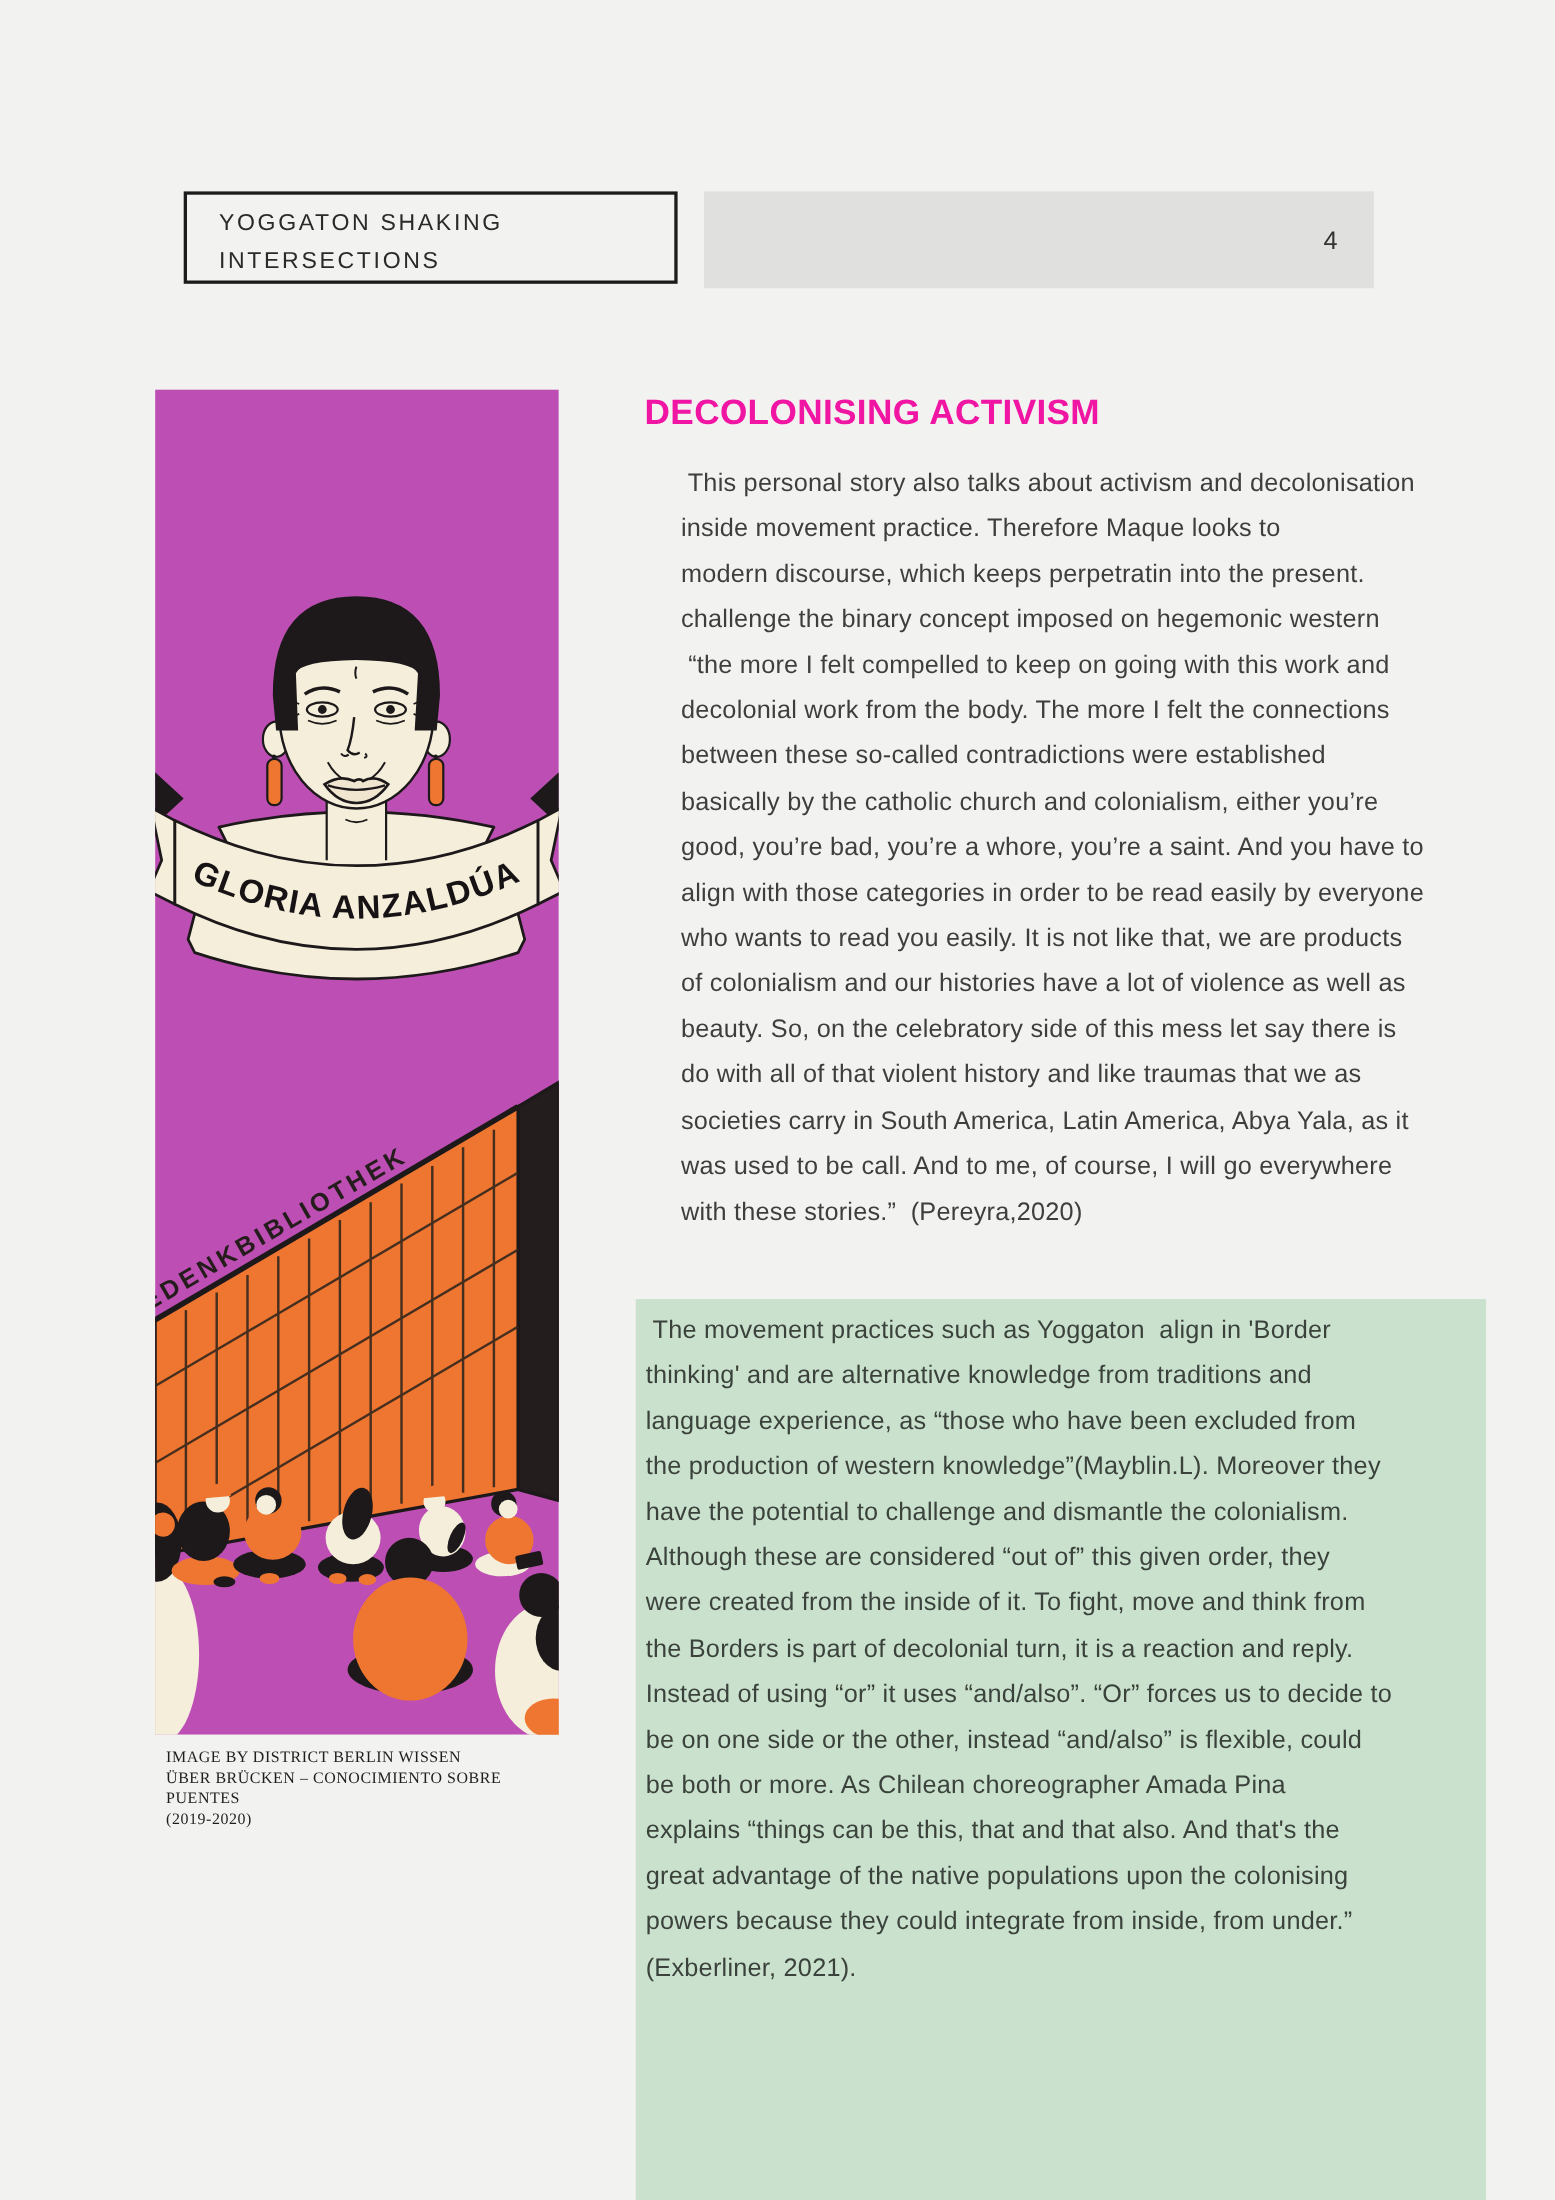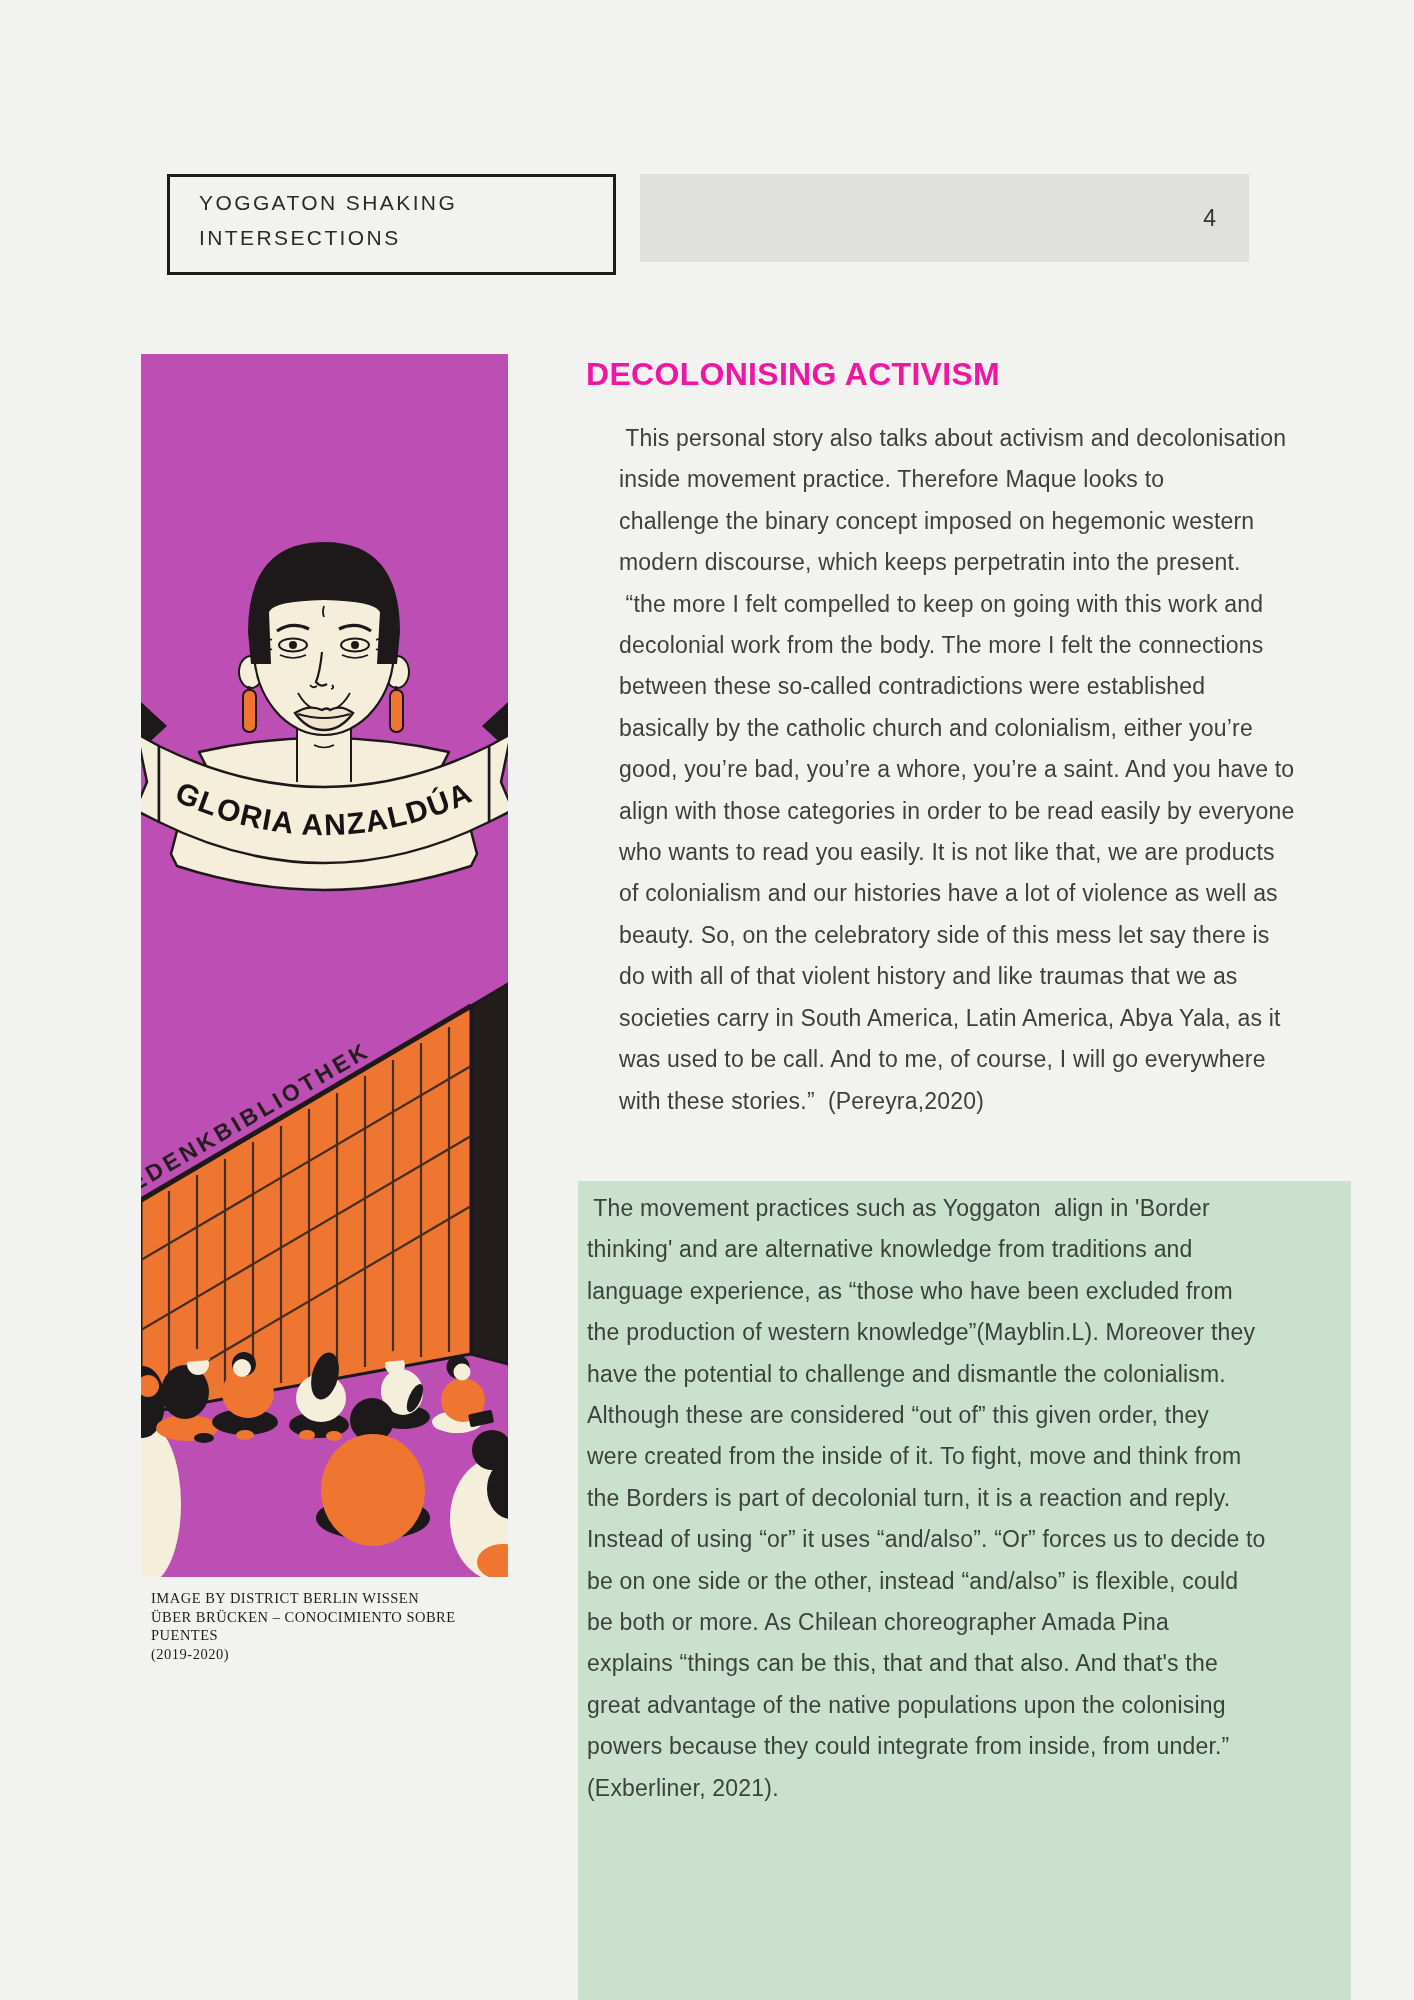--- a/index.html
+++ b/index.html
@@ -1,20 +1,20 @@
 <!DOCTYPE html>
 <html style="--page_bg: #f2f2f0; --strip_gray: #e0e0de; --accent_pink: #f015a3; --highlight_green: #c9e1cd; --body_text: #3e3e3e; --illustration_purple: #bd4fb4; --illustration_orange: #ee7631; --illustration_cream: #f4eedb; --illustration_ink: #1d191a;"><head>
 <meta charset="utf-8">
 <style>
   html,body{margin:0;padding:0;}
   body{font-family:"Liberation Sans",sans-serif;}
   .page{position:relative;width:1414px;height:2000px;background:var(--page_bg,#f2f2f0);overflow:hidden;}
 
   
-  .header-box{position:absolute;left:167px;top:174px;width:449px;height:101px;
+  .header-box{position:absolute;left:167px;top:174px;width:449px;height:84px;
     border:3px solid #1c1c1c;box-sizing:border-box;padding:8px 0 0 29px;
     font-size:21px;line-height:35px;letter-spacing:2.4px;font-weight:500;color:#2a2a2a;}
   .page-strip{position:absolute;left:640px;top:174px;width:609px;height:88px;
     background:var(--strip_gray,#e0e0de);display:flex;align-items:center;justify-content:flex-end;
     padding-right:33px;box-sizing:border-box;font-size:23px;color:#333;}
 
   
   .illustration{position:absolute;left:141px;top:354px;width:367px;height:1223px;margin:0;}
   .illustration svg{display:block;}
   .caption{position:absolute;left:151px;top:1589px;width:400px;
@@ -190,22 +190,22 @@
       <div class="caption-line">ÜBER BRÜCKEN – CONOCIMIENTO SOBRE</div>
       <div class="caption-line">PUENTES</div>
       <div class="caption-line">(2019-2020)</div>
     </div>
 
   <h1 class="heading">DECOLONISING ACTIVISM</h1>
 
   <div class="para">
       <div class="tline"> This personal story also talks about activism and decolonisation</div>
       <div class="tline">inside movement practice. Therefore Maque looks to</div>
+      <div class="tline">modern discourse, which keeps perpetratin into the present.</div>
       <div class="tline">challenge the binary concept imposed on hegemonic western</div>
-      <div class="tline">modern discourse, which keeps perpetratin into the present.</div>
       <div class="tline"> “the more I felt compelled to keep on going with this work and</div>
       <div class="tline">decolonial work from the body. The more I felt the connections</div>
       <div class="tline">between these so-called contradictions were established</div>
       <div class="tline">basically by the catholic church and colonialism, either you’re</div>
       <div class="tline">good, you’re bad, you’re a whore, you’re a saint. And you have to</div>
       <div class="tline">align with those categories in order to be read easily by everyone</div>
       <div class="tline">who wants to read you easily. It is not like that, we are products</div>
       <div class="tline">of colonialism and our histories have a lot of violence as well as</div>
       <div class="tline">beauty. So, on the celebratory side of this mess let say there is</div>
       <div class="tline">do with all of that violent history and like traumas that we as</div>

